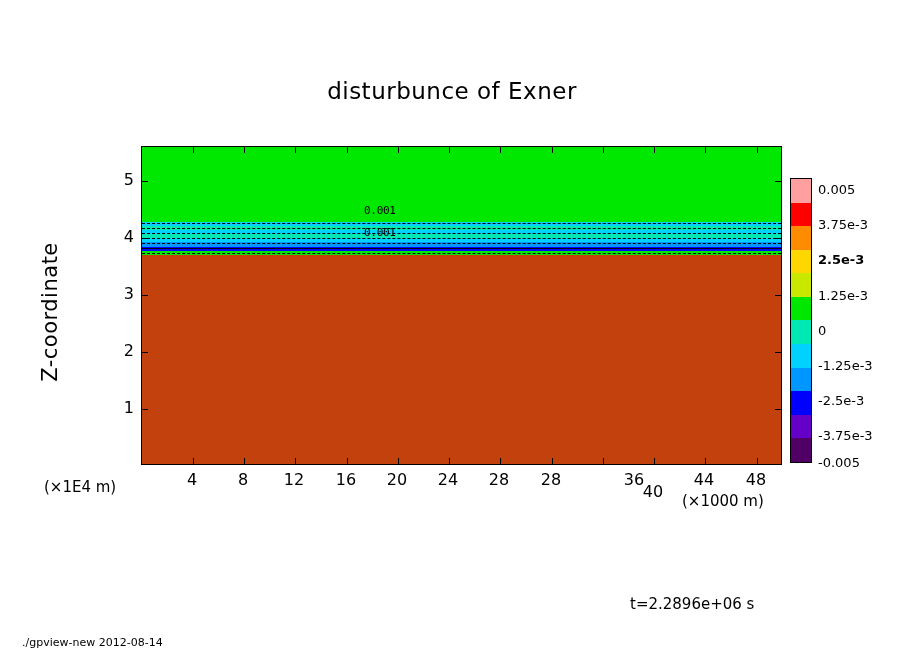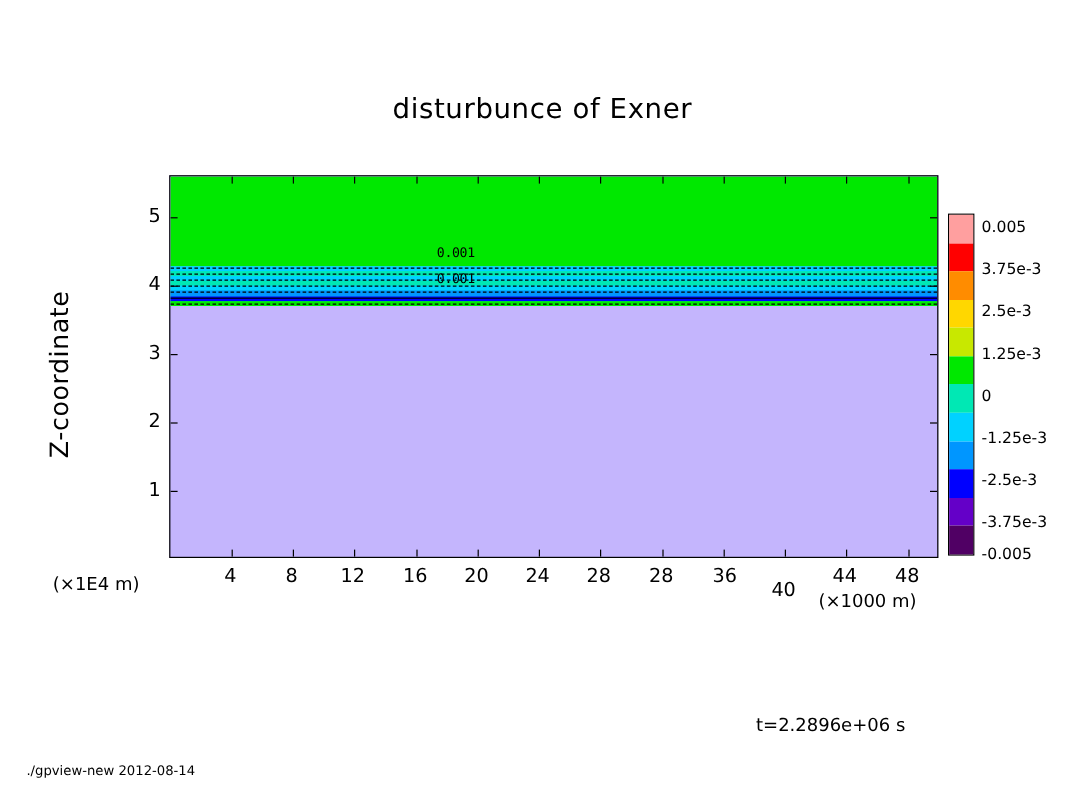--- a/index.html
+++ b/index.html
@@ -33,21 +33,21 @@
   }
   
   #plot-frame {
     position: absolute;
     left: 141px;
     top: 146px;
     width: 641px;
     height: 319px;
     border: 1px solid #000;
     box-sizing: border-box;
-    background: #c4b5fd;
+    background: #c2410c;
     overflow: hidden;
   }
   
   .band {
     position: absolute;
     left: 0;
     width: 100%;
   }
   #band-green {
     top: 0;
@@ -283,21 +283,21 @@
   </div>
 
   <div class="xlab" style="left:192px; top:470px;">4</div>
   <div class="xlab" style="left:243px; top:470px;">8</div>
   <div class="xlab" style="left:294px; top:470px;">12</div>
   <div class="xlab" style="left:346px; top:470px;">16</div>
   <div class="xlab" style="left:397px; top:470px;">20</div>
   <div class="xlab" style="left:448px; top:470px;">24</div>
   <div class="xlab" style="left:499px; top:470px;">28</div>
   <div class="xlab" style="left:551px; top:470px;">28</div>
-  <div class="xlab" style="left:604px; top:470px;">36</div>
+  <div class="xlab" style="left:634px; top:470px;">36</div>
   <div class="xlab" style="left:653px; top:470px;margin-top:12px;">40</div>
   <div class="xlab" style="left:704px; top:470px;">44</div>
   <div class="xlab" style="left:756px; top:470px;">48</div>
 
   <div class="ylab" style="left:104px; top:398px;">1</div>
   <div class="ylab" style="left:104px; top:341px;">2</div>
   <div class="ylab" style="left:104px; top:284px;">3</div>
   <div class="ylab" style="left:104px; top:227px;">4</div>
   <div class="ylab" style="left:104px; top:170px;">5</div>
 
@@ -316,21 +316,21 @@
     <div class="cb-cell" style="height:8.333%; background:#00e8b4;"></div>
     <div class="cb-cell" style="height:8.333%; background:#00d2ff;"></div>
     <div class="cb-cell" style="height:8.333%; background:#0096ff;"></div>
     <div class="cb-cell" style="height:8.333%; background:#0000ff;"></div>
     <div class="cb-cell" style="height:8.333%; background:#6400c8;"></div>
     <div class="cb-cell" style="height:8.333%; background:#500064;"></div>
   </div>
 
   <div class="cb-tick-label" style="top:182px;">0.005</div>
   <div class="cb-tick-label" style="top:217px;">3.75e-3</div>
-  <div class="cb-tick-label" style="top:252px;">2.5e-3</div>
+  <div class="cb-tick-label" style="top:252px;font-weight:bold;">2.5e-3</div>
   <div class="cb-tick-label" style="top:288px;">1.25e-3</div>
   <div class="cb-tick-label" style="top:323px;">0</div>
   <div class="cb-tick-label" style="top:358px;">-1.25e-3</div>
   <div class="cb-tick-label" style="top:393px;">-2.5e-3</div>
   <div class="cb-tick-label" style="top:428px;">-3.75e-3</div>
   <div class="cb-tick-label" style="top:455px;">-0.005</div>
 
   <div id="time-label">t=2.2896e+06 s</div>
 
   <div id="footer-left">./gpview-new  2012-08-14</div>

